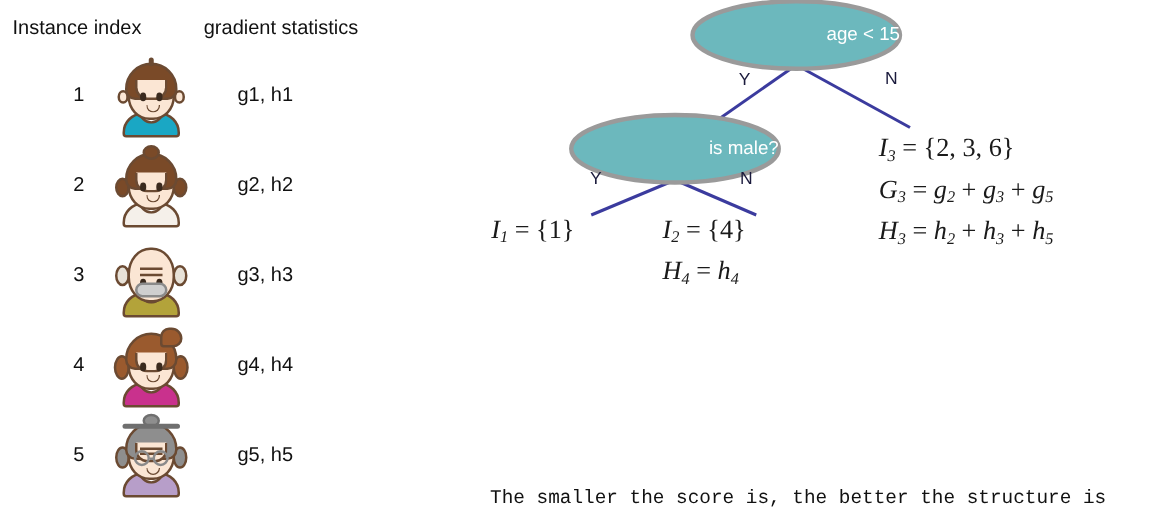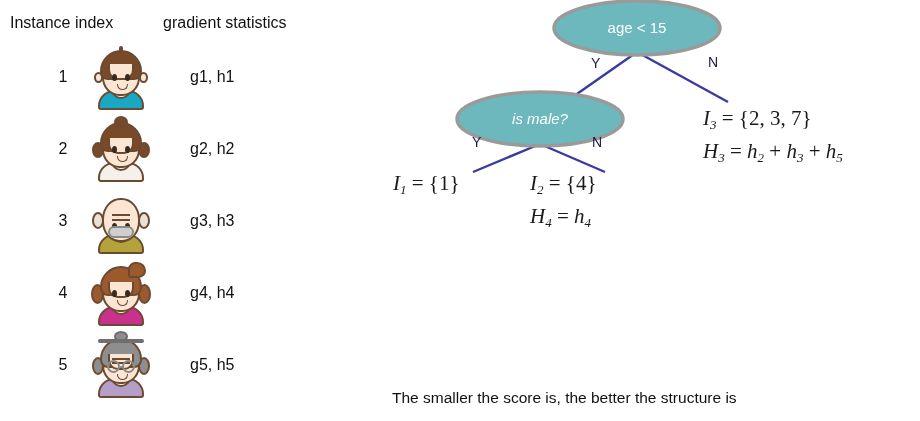--- a/index.html
+++ b/index.html
@@ -51,40 +51,40 @@
               border:2px solid #8a8a8a;background:#cfcfcf;box-sizing:border-box;
               border-radius:13px 13px 13px 13px;}
   .av .glasses{position:absolute;top:30px;width:13px;height:13px;border-radius:50%;
                border:2px solid #8a8a8a;box-sizing:border-box;}
   .av .bridge{position:absolute;left:30px;top:36px;width:4px;height:2px;background:#8a8a8a;}
 
   
   #right-panel{position:absolute;left:340px;top:0;width:580px;height:421px;}
   #tree-svg{position:absolute;left:0;top:0;}
   .node-text{position:absolute;color:#ffffff;font-size:15px;white-space:nowrap;
-             text-align:center;}
+             text-align:right;}
   .edge-label{position:absolute;font-size:14px;color:#1a1a3c;}
 
   
   .math{position:absolute;font-family:"Liberation Serif",serif;font-style:italic;
         color:#1a1a1a;white-space:nowrap;}
   .math .up{font-style:normal;}
   sub{font-size:0.62em;font-style:italic;vertical-align:-0.30em;}
   sup{font-size:0.62em;font-style:italic;vertical-align:0.45em;}
   .mline{font-size:21px;line-height:27px;}
 
   .frac{display:inline-block;vertical-align:middle;text-align:center;
         font-size:0.80em;margin:0 3px;position:relative;top:-1px;}
   .frac .num{display:block;padding:0 3px;}
   .frac .den{display:block;border-top:1.2px solid #1a1a1a;padding:0 3px;}
   .sigma{font-style:normal;font-size:1.5em;vertical-align:-0.16em;
          font-family:"DejaVu Serif",serif;}
 
   #caption{position:absolute;left:392px;top:389px;font-size:15.5px;
-           font-family:Liberation Sans, sans-serif;color:#111;white-space:nowrap;}
+           font-family:Liberation Mono, monospace;color:#111;white-space:nowrap;}
 </style>
 </head>
 <body>
 
 <div id="left-panel">
 
   <div class="hdr" id="hdr-stats">gradient statistics</div>
   <div class="hdr" id="hdr-index">Instance index</div>
 
   <div class="row" style="top:42px">
@@ -207,21 +207,21 @@
     <line x1="200" y1="144" x2="133" y2="172" stroke="#3b3b9e" stroke-width="2.4"></line>
 
     <line x1="200" y1="144" x2="265" y2="172" stroke="#3b3b9e" stroke-width="2.4"></line>
 
     <ellipse cx="297" cy="28" rx="83" ry="27" fill="#6cb8bd" stroke="#9a9a9a" stroke-width="3.5"></ellipse>
 
     <ellipse cx="200" cy="119" rx="83" ry="27" fill="#6cb8bd" stroke="#9a9a9a" stroke-width="3.5"></ellipse>
   </svg>
 
   <div class="node-text" style="left:214px;top:19px;width:166px;">age &lt; 15</div>
-  <div class="node-text" style="left:117px;top:110px;width:166px;font-style:italic;">is male?</div>
+  <div class="node-text" style="left:117px;top:110px;width:166px;">is male?</div>
 
   <div class="edge-label" style="left:251px;top:55px;">Y</div>
   <div class="edge-label" style="left:368px;top:54px;">N</div>
   <div class="edge-label" style="left:132px;top:134px;">Y</div>
   <div class="edge-label" style="left:252px;top:134px;">N</div>
 
   <div class="math" style="left:53px;top:170px;">
     <div class="mline">
       I<sub>1</sub> <span class="up">=</span> <span class="up">{1}</span>
     </div>
@@ -231,21 +231,24 @@
     <div class="mline">
       I<sub>2</sub> <span class="up">=</span> <span class="up">{4}</span>
     </div>
     <div class="mline">
       H<sub>4</sub> <span class="up">=</span> h<sub>4</sub>
     </div>
   </div>
 
   <div class="math" style="left:363px;top:105px;">
     <div class="mline">
-      I<sub>3</sub> <span class="up">=</span> <span class="up">{2, 3, 7}</span>
+      I<sub>3</sub> <span class="up">=</span> <span class="up">{2, 3, 6}</span>
+    </div>
+    <div class="mline">
+      G<sub>3</sub> <span class="up">=</span> g<sub>2</sub> <span class="up">+</span> g<sub>3</sub> <span class="up">+</span> g<sub>5</sub>
     </div>
     <div class="mline">
       H<sub>3</sub> <span class="up">=</span> h<sub>2</sub> <span class="up">+</span> h<sub>3</sub> <span class="up">+</span> h<sub>5</sub>
     </div>
   </div>
 
 </div>
 
 <div id="caption">The smaller the score is, the better the structure is</div>
 

